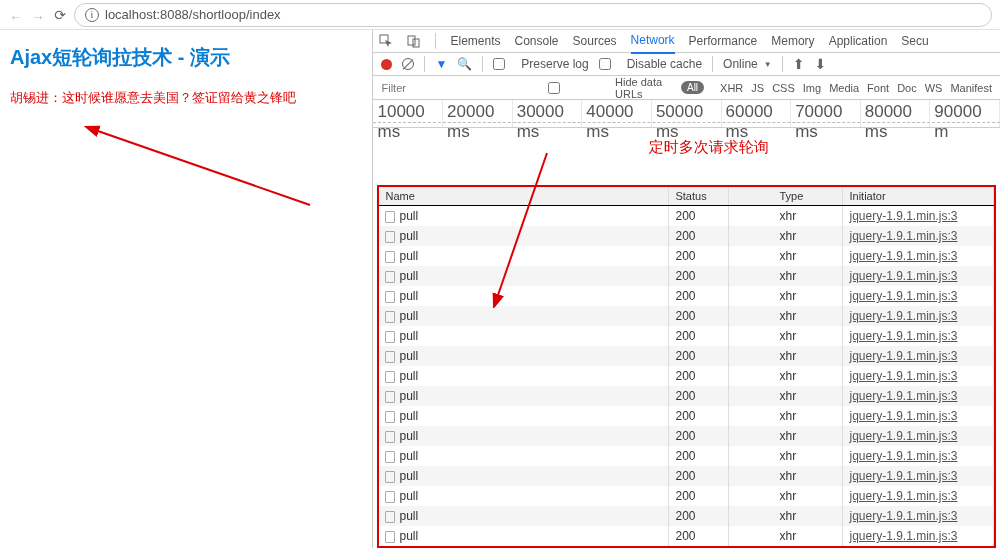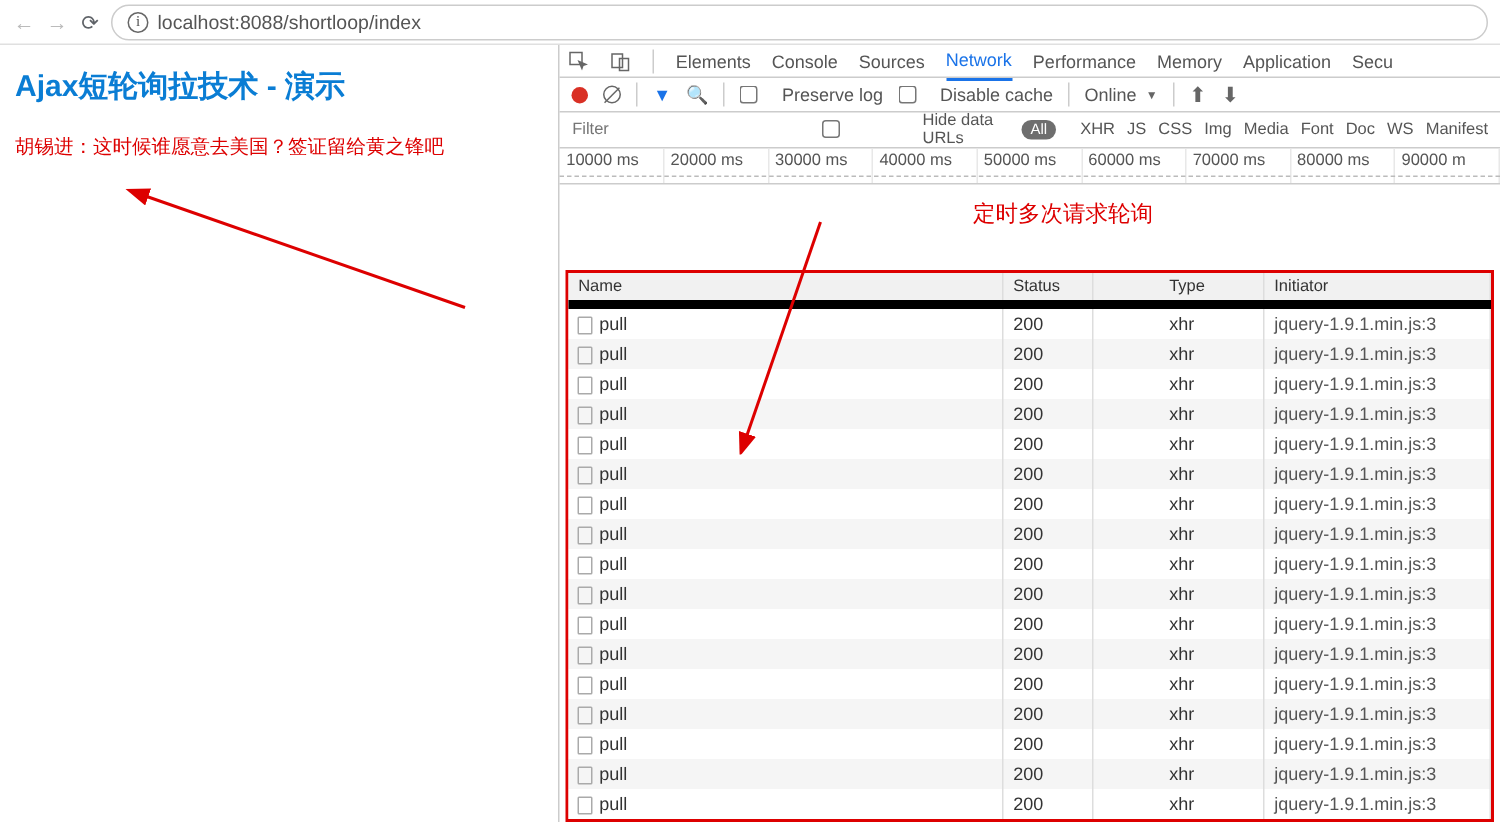--- a/index.html
+++ b/index.html
@@ -35,38 +35,38 @@
 .cb input { width:12px; height:12px; }
 .online { display:flex; align-items:center; gap:4px; }
 .online::after { content:"▼"; font-size:8px; color:#666; margin-left:2px; }
 .upld { font-size:14px; color:#666; }
 
 .dt-filter { height:24px; display:flex; align-items:center; border-bottom:1px solid #ccc; padding:0 8px; gap:8px; color:#555; font-size:11px; }
 .dt-filter input { border:none; outline:none; width:120px; font-size:11px; color:#aaa; }
 .pill { background:#6e6e6e; color:#fff; border-radius:8px; padding:1px 6px; font-size:10px; }
 .ftype { color:#555; }
 
-.timeline { height:28px; border-bottom:1px solid #ccc; display:flex; font-size:11px; color:#555; position:relative; }
+.timeline { height:28px; border-bottom:1px solid #ccc; display:flex; font-size:17px; color:#555; position:relative; }
 .timeline div { flex:1; border-right:1px solid #e8e8e8; padding:2px 4px; }
 .timeline::after { content:""; position:absolute; left:0; right:0; bottom:4px; height:1px; border-bottom:1px dashed #bbb; }
 
 .annot { text-align:center; color:#d00; font-size:15px; padding:10px 0 28px; position:relative;margin-left:44px; }
 
 .net-table { border:2px solid #d00; margin:0 4px; }
-.net-head { display:flex; background:#f1f1f1; border-bottom:6px solid #000000; font-size:11px; color:#333; }
+.net-head { display:flex; background:#f1f1f1; border-bottom:1px solid #000000; font-size:11px; color:#333; }
 .net-head div, .net-row div { padding:3px 6px; border-right:1px solid #ddd; overflow:hidden; white-space:nowrap; }
 .c-name { width:290px; }
 .c-status { width:60px; }
 .c-type { width:70px;margin-left:44px; }
 .c-init { flex:1; }
 .net-row { display:flex; font-size:12px; color:#333; }
 .net-row:nth-child(even) { background:#f5f5f5; }
 .net-row:nth-child(odd) { background:#fff; }
 .c-name .fi { display:inline-block; width:10px; height:12px; border:1px solid #aaa; border-radius:1px; margin-right:4px; vertical-align:middle; }
-.c-init a { color:#555; }
+.c-init a { color:#555; text-decoration:underline; }
 
 
 .arrow-svg { position:absolute; pointer-events:none; }
 </style>
 </head>
 <body>
 
 <div class="chrome">
   <div class="nav-btn disabled">←</div>
   <div class="nav-btn disabled">→</div>

